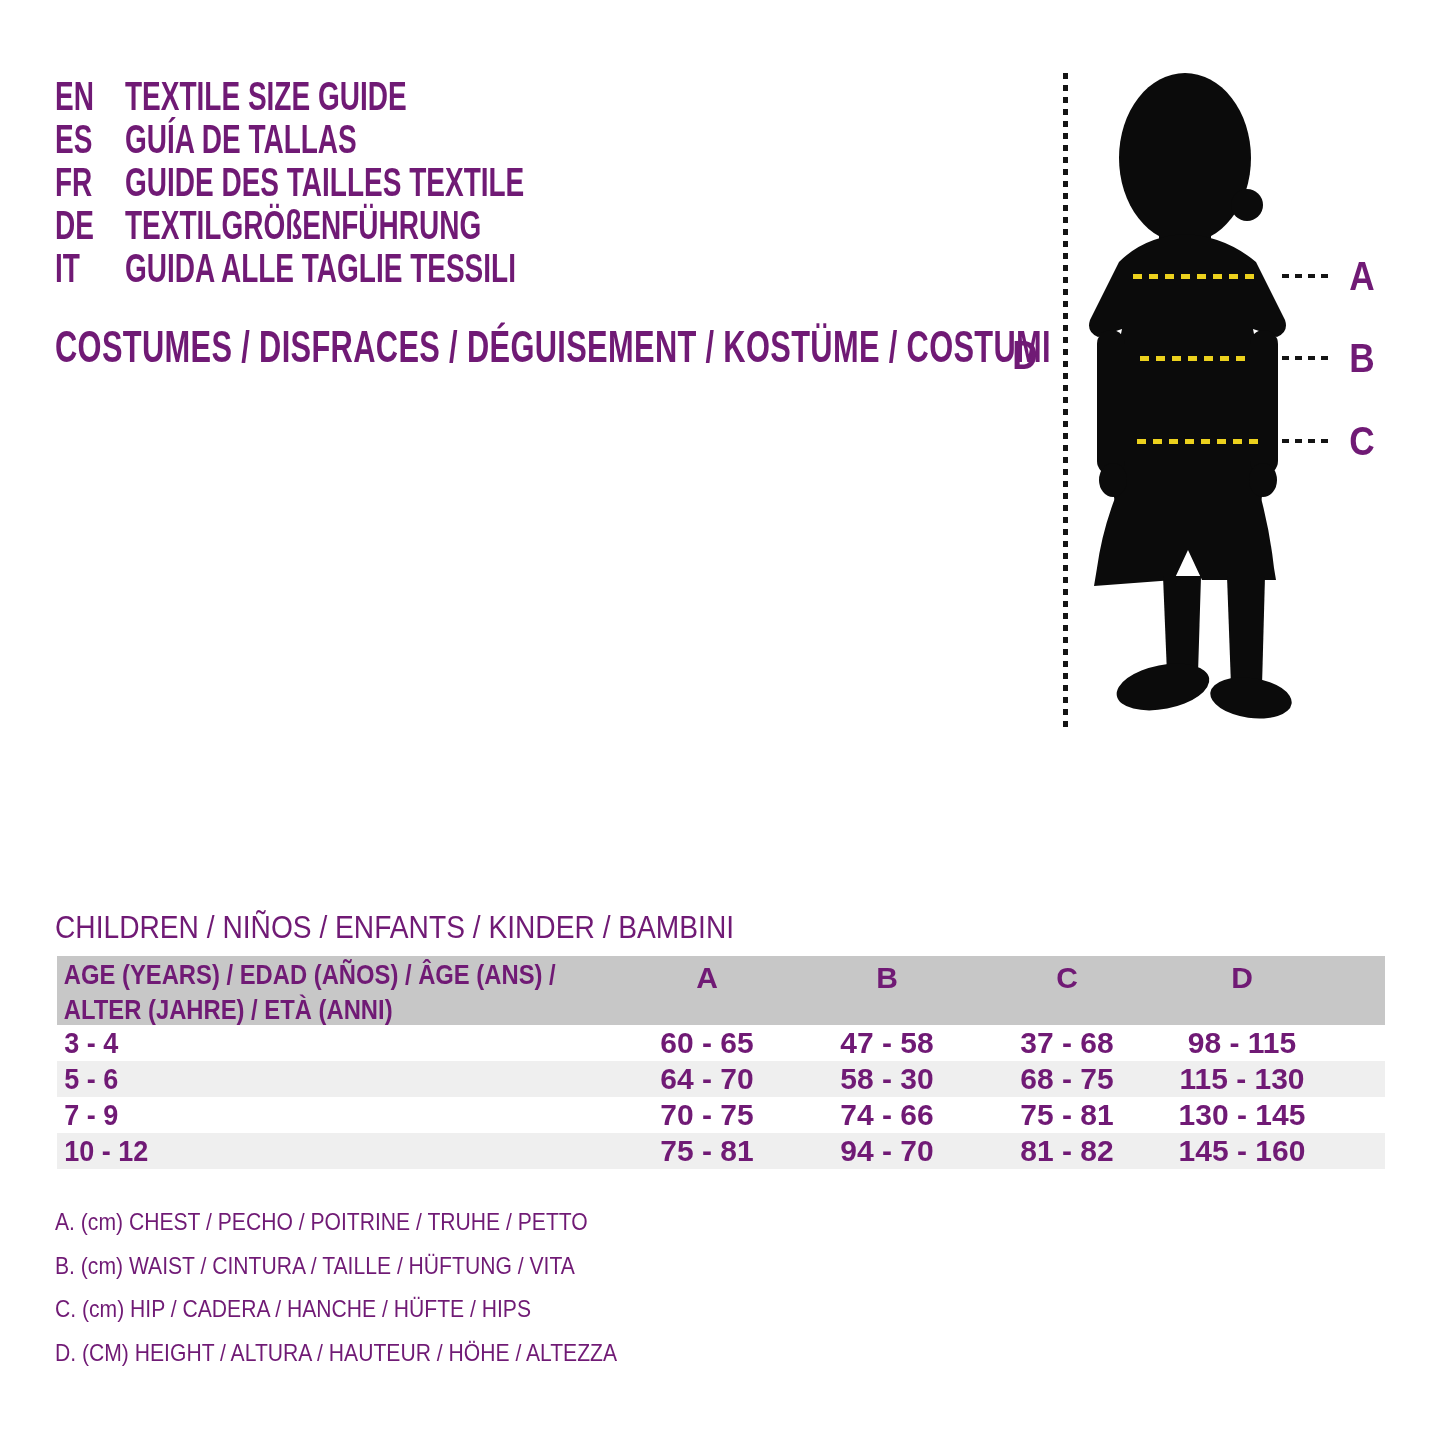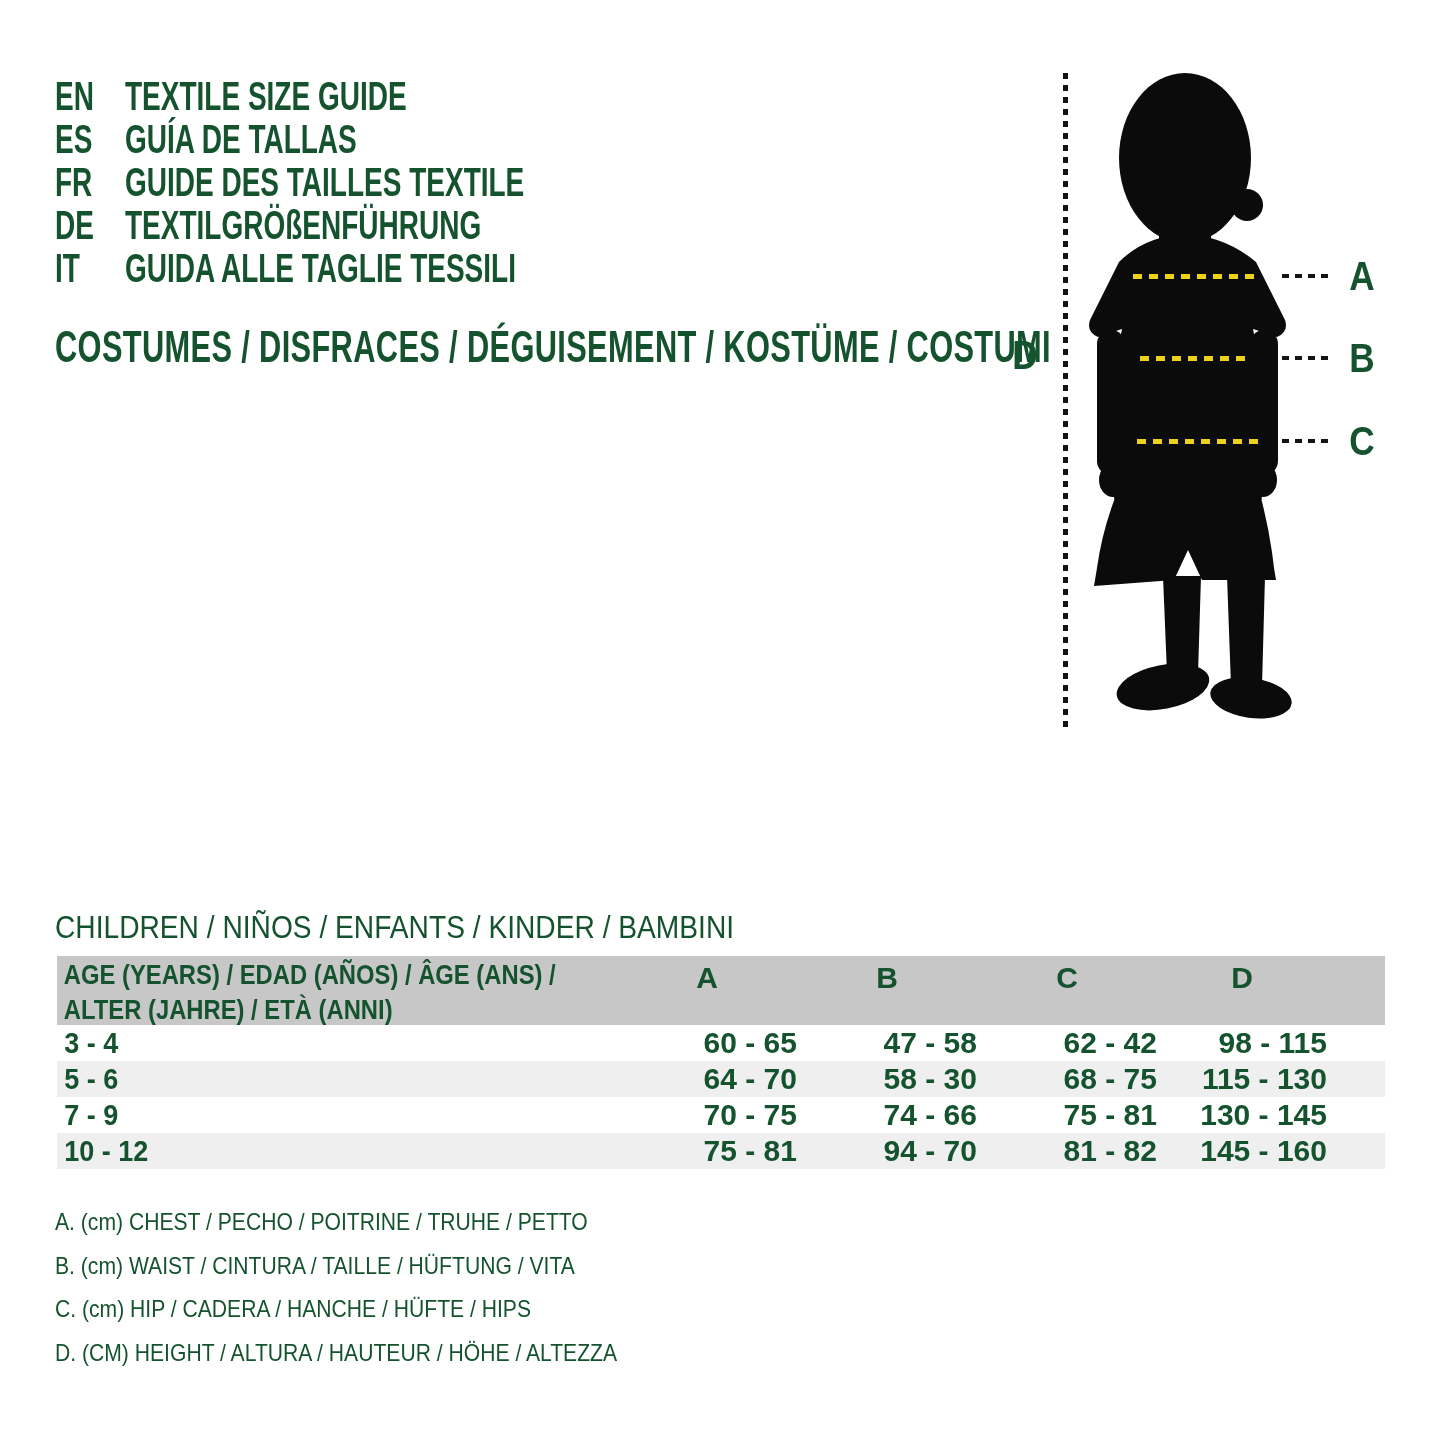--- a/index.html
+++ b/index.html
@@ -1,18 +1,18 @@
 <!DOCTYPE html>
 <html><head>
 <meta charset="utf-8">
 <style>
   html,body{margin:0;padding:0;background:#fff;}
   .canvas{
     position:relative;width:1445px;height:1444px;background:#ffffff;
-    font-family:"Liberation Sans", sans-serif;color:#14532d;overflow:hidden;
+    font-family:"Liberation Sans", sans-serif;color:#701a75;overflow:hidden;
   }
   .abs{position:absolute;}
 
   
   .lang-row{
     position:absolute;left:55px;display:flex;font-weight:700;font-size:40px;
     line-height:40px;transform:scaleX(0.70);transform-origin:0 0;white-space:nowrap;
   }
   .lang-code{width:100px;flex:0 0 100px;}
 
@@ -53,21 +53,21 @@
     font-size:28px;line-height:32px;padding:3px 0 0 8px;
     transform:scaleX(0.85);transform-origin:0 0;white-space:nowrap;
   }
   .t-col-letter{font-size:30px;line-height:30px;text-align:center;padding-top:7px;}
   .t-row{
     display:grid;grid-template-columns:560px 180px 180px 180px 170px 58px;
     height:36px;align-items:center;font-size:30px;
   }
   .t-row.alt{background:#efefef;}
   .t-age{padding-left:8px;transform:scaleX(0.9);transform-origin:0 50%;white-space:nowrap;}
-  .t-val{text-align:right;}
+  .t-val{text-align:center;}
 
   
   .legend{position:absolute;left:55px;top:1200px;font-size:24px;}
   .legend-line{
     height:43.5px;line-height:43.5px;transform:scaleX(0.88);
     transform-origin:0 50%;white-space:nowrap;
   }
 </style>
 </head>
 <body>
@@ -145,21 +145,21 @@
       <div class="t-col-letter">B</div>
       <div class="t-col-letter">C</div>
       <div class="t-col-letter">D</div>
       <div></div>
     </div>
 
     <div class="t-row">
       <div class="t-age">3 - 4</div>
       <div class="t-val">60 - 65</div>
       <div class="t-val">47 - 58</div>
-      <div class="t-val">62 - 42</div>
+      <div class="t-val">37 - 68</div>
       <div class="t-val">98 - 115</div>
       <div></div>
     </div>
     <div class="t-row alt">
       <div class="t-age">5 - 6</div>
       <div class="t-val">64 - 70</div>
       <div class="t-val">58 - 30</div>
       <div class="t-val">68 - 75</div>
       <div class="t-val">115 - 130</div>
       <div></div>

